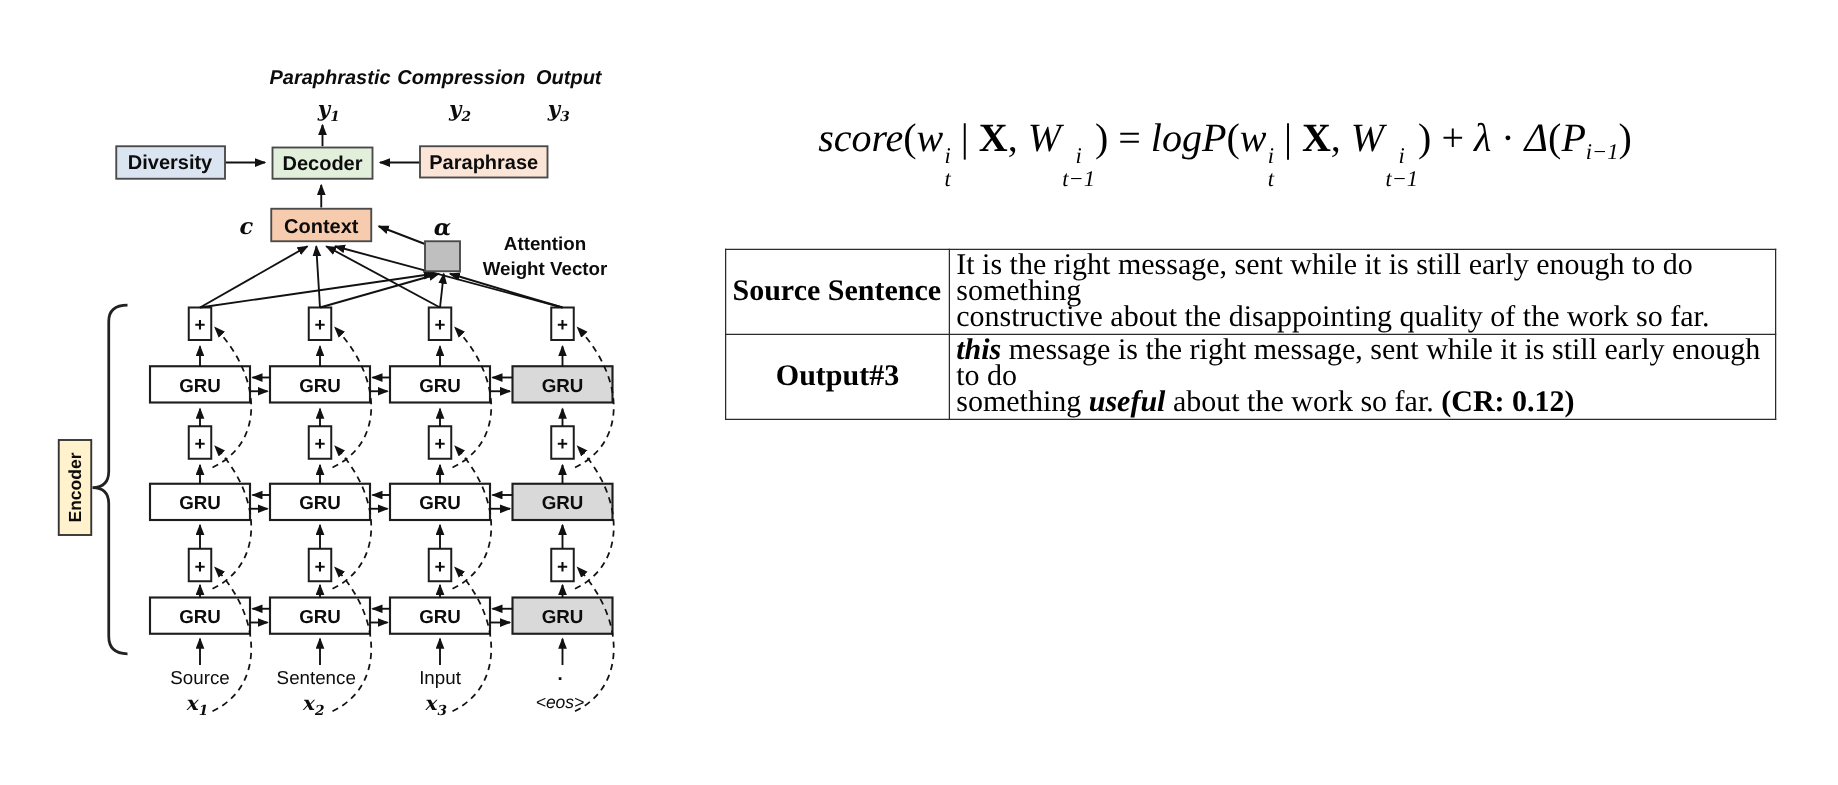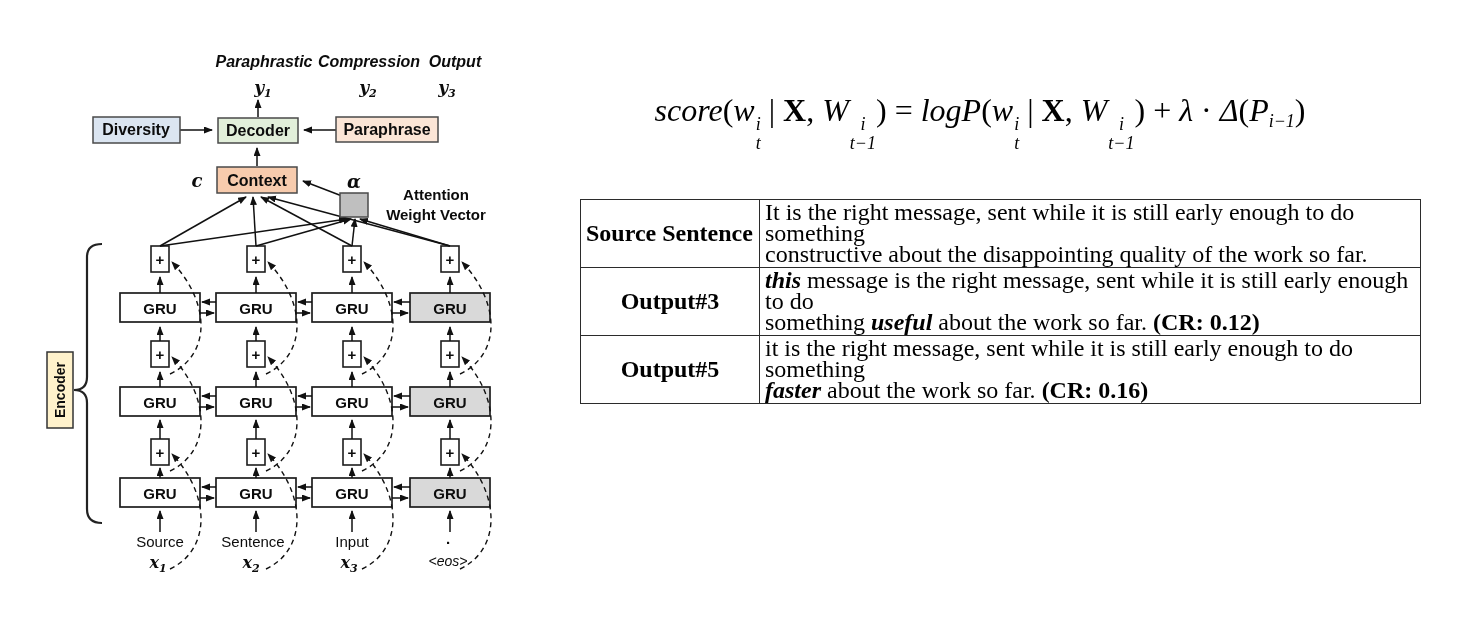--- a/index.html
+++ b/index.html
@@ -241,20 +241,16 @@
   <table id="examples">
     <tbody id="tbody">
         <tr>
           <td class="lab"><span class="seg-b">Source Sentence</span></td>
           <td class="con"><span>It is the right message, sent while it is still early enough to do something</span><br><span>constructive about the disappointing quality of the work so far.</span></td>
         </tr>
         <tr>
           <td class="lab center"><span class="seg-b">Output#3</span></td>
           <td class="con"><span class="seg-bi">this</span><span> message is the right message, sent while it is still early enough to do</span><br><span>something </span><span class="seg-bi">useful</span><span> about the work so far. </span><span class="seg-b">(CR: 0.12)</span></td>
         </tr>
-        <tr>
-          <td class="lab center"><span class="seg-b">Output#5</span></td>
-          <td class="con"><span>it is the right message, sent while it is still early enough to do something</span><br><span class="seg-bi">faster</span><span> about the work so far. </span><span class="seg-b">(CR: 0.16)</span></td>
-        </tr>
       </tbody>
   </table>
 
 </div>
 
 </body></html>

